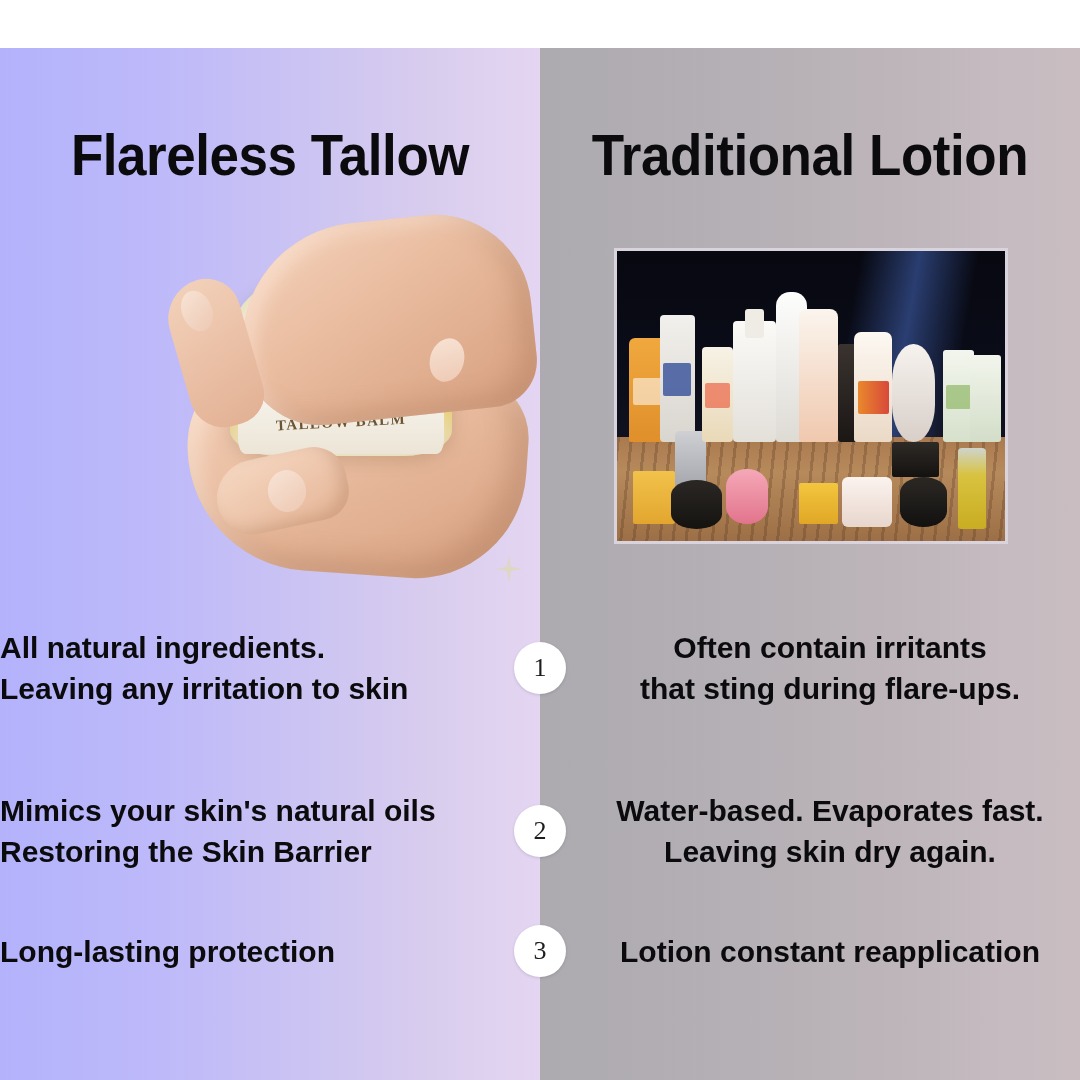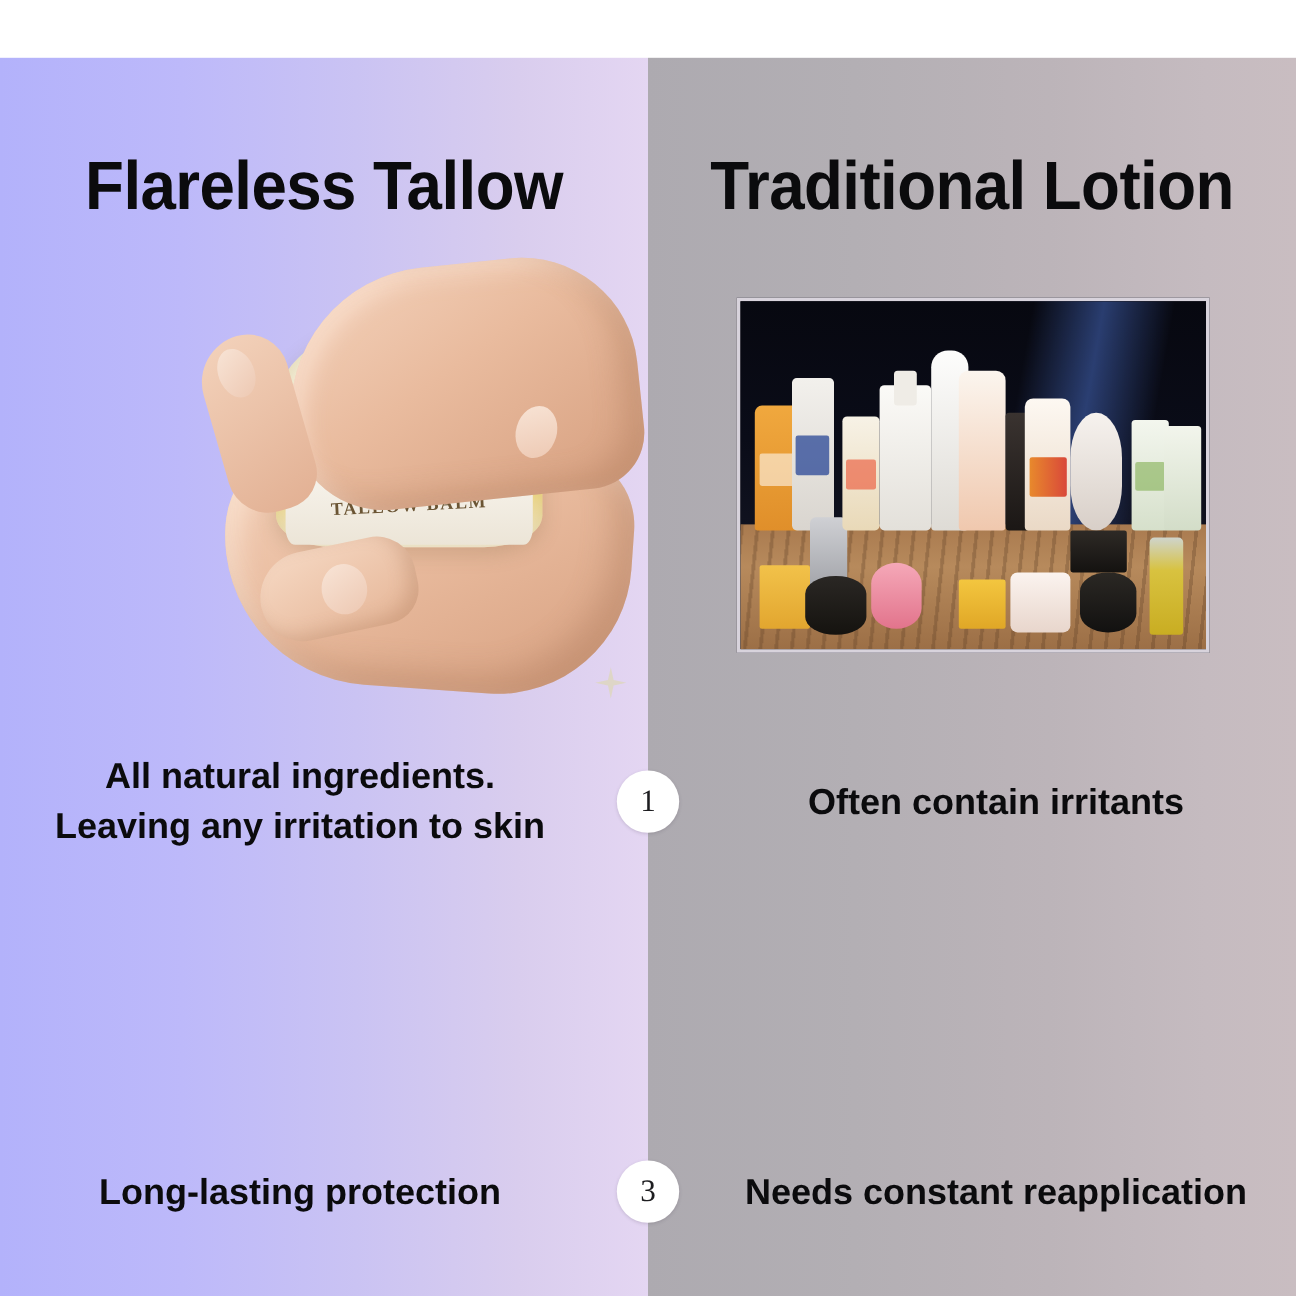--- a/index.html
+++ b/index.html
@@ -252,39 +252,38 @@
 
   
   .row {
     position: absolute;
     left: 0;
     width: 1080px;
     height: 92px;
   }
   #row-1 { top: 574px; }
   #row-2 { top: 737px; }
-  #row-3 { top: 899px; }
+  #row-3 { top: 857px; }
 
   .row-cell {
     position: absolute;
     top: 0;
     height: 92px;
     display: flex;
     flex-direction: column;
     justify-content: center;
     font-size: 30px;
     font-weight: 700;
     line-height: 41px;
     color: #0b0b0d;
     white-space: nowrap;
   }
   .cell-left {
     left: 0;
     width: 500px;
-    align-items: center;
   }
   .cell-right {
     left: 580px;
     width: 500px;
     align-items: center;
   }
   .row-line { display: block; }
 
   .badge {
     position: absolute;
@@ -372,27 +371,39 @@
   </div>
 
   <div class="row" id="row-1">
     <div class="row-cell cell-left">
       <span class="row-line">All natural ingredients.</span>
       <span class="row-line">Leaving any irritation to skin</span>
     </div>
     <div class="badge">1</div>
     <div class="row-cell cell-right">
       <span class="row-line">Often contain irritants</span>
+      <span class="row-line">that sting during flare-ups.</span>
     </div>
   </div>
 
+  <div class="row" id="row-2">
+    <div class="row-cell cell-left">
+      <span class="row-line">Mimics your skin's natural oils</span>
+      <span class="row-line">Restoring the Skin Barrier</span>
+    </div>
+    <div class="badge">2</div>
+    <div class="row-cell cell-right">
+      <span class="row-line">Water-based. Evaporates fast.</span>
+      <span class="row-line">Leaving skin dry again.</span>
+    </div>
+  </div>
 
   <div class="row" id="row-3">
     <div class="row-cell cell-left">
       <span class="row-line">Long-lasting protection</span>
     </div>
     <div class="badge">3</div>
     <div class="row-cell cell-right">
-      <span class="row-line">Needs constant reapplication</span>
+      <span class="row-line">Lotion constant reapplication</span>
     </div>
   </div>
 
 </div>
 
 </body></html>

